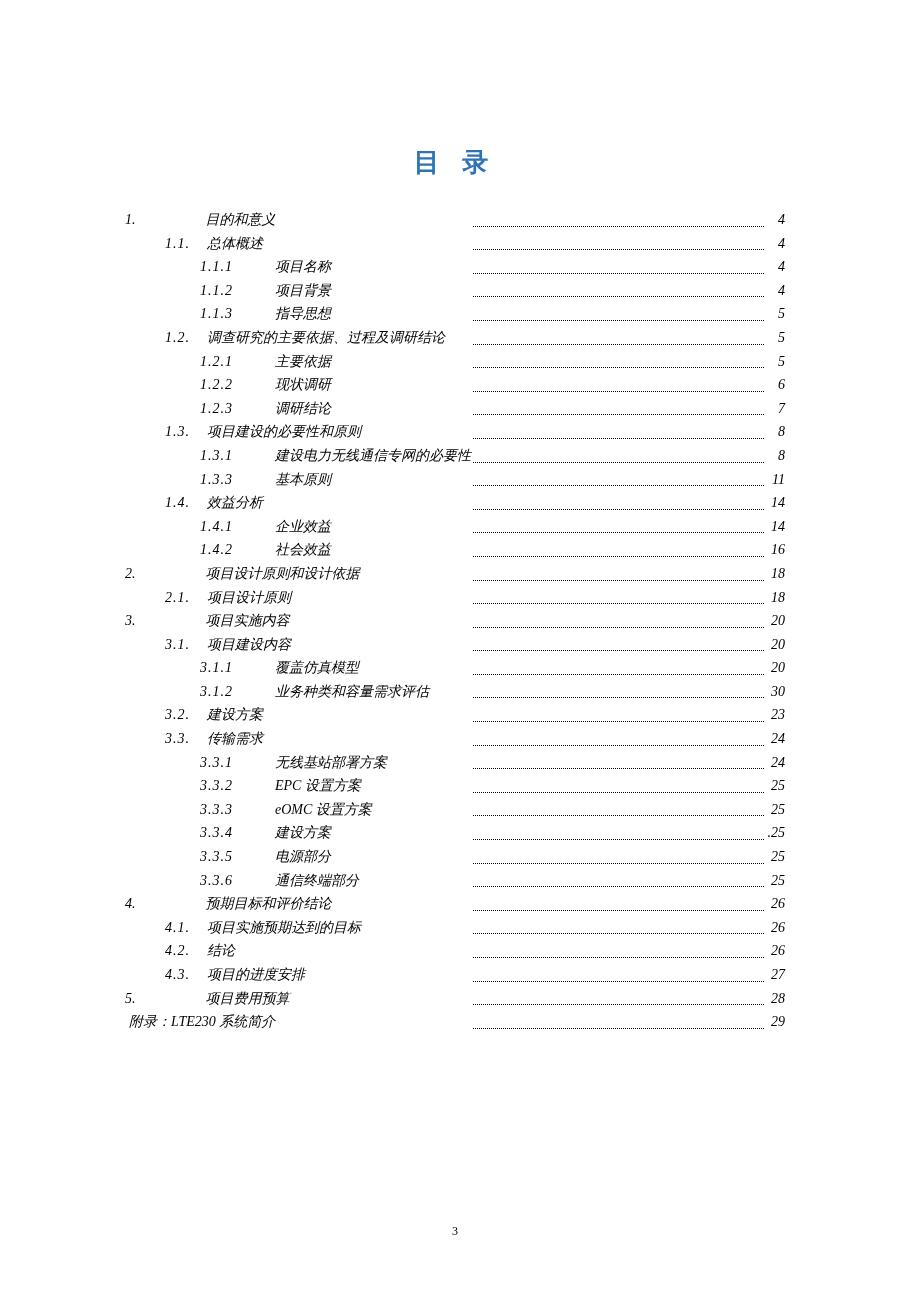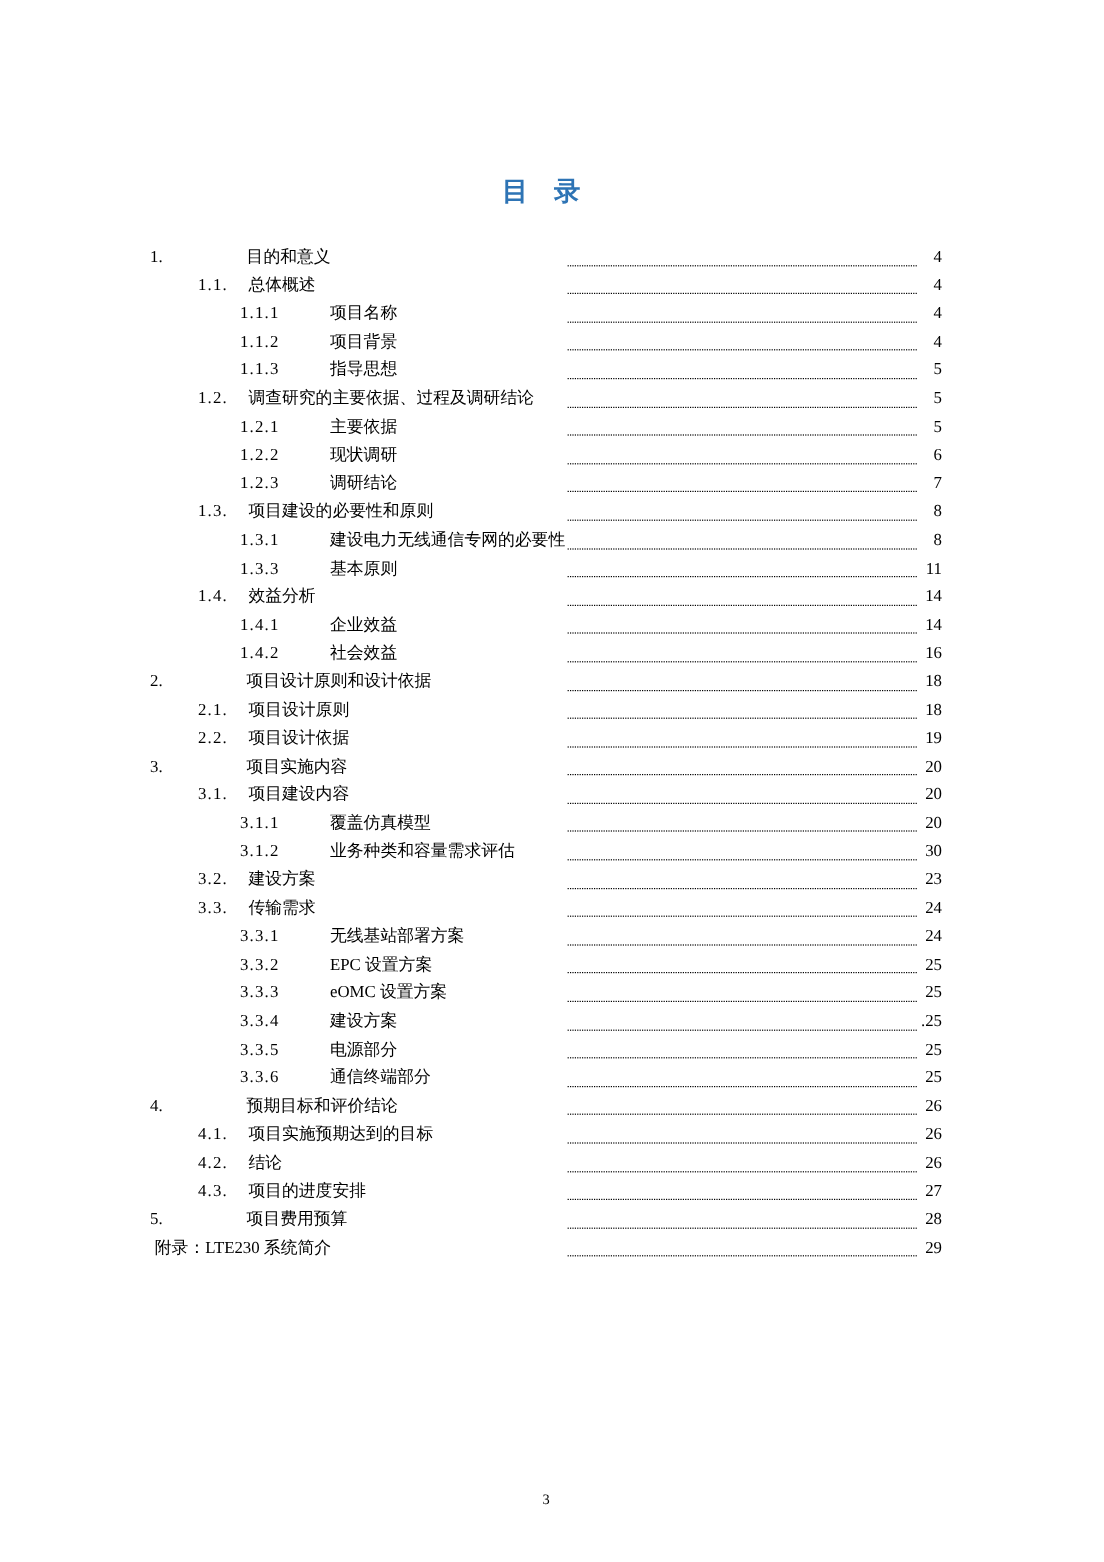--- a/index.html
+++ b/index.html
@@ -11,31 +11,32 @@
       background: #fff;
       width: 920px;
       min-height: 1302px;
       box-sizing: border-box;
     }
     .page {
       padding: 145px 135px 0 125px;
     }
     .title {
       text-align: center;
-      font-size: 22px;
+      font-size: 26px;
       font-weight: bold;
       color: #2e74b5;
       font-family: "SimSun", "宋体", serif;
       margin-bottom: 28px;
       letter-spacing: 8px;
     }
     .toc {
       display: table;
       width: 100%;
       border-collapse: collapse;
+      font-style: italic;
     }
     .entry {
       display: table-row;
       line-height: 23.6px;
     }
     .label-cell {
       display: table-cell;
       white-space: nowrap;
       vertical-align: bottom;
     }
@@ -158,25 +159,20 @@
       <div class="entry lvl1">
         <span class="label-cell"><span>2.</span><span class="num-pad"></span><span>项目设计原则和设计依据</span></span>
         <span class="leader-cell"></span>
         <span class="page-cell">18</span>
       </div>
       <div class="entry lvl2">
         <span class="label-cell"><span class="num">2.1.</span><span>项目设计原则</span></span>
         <span class="leader-cell"></span>
         <span class="page-cell">18</span>
       </div>
-      <div class="entry lvl2">
-        <span class="label-cell"><span class="num">2.2.</span><span>项目设计依据</span></span>
-        <span class="leader-cell"></span>
-        <span class="page-cell">19</span>
-      </div>
       <div class="entry lvl1">
         <span class="label-cell"><span>3.</span><span class="num-pad"></span><span>项目实施内容</span></span>
         <span class="leader-cell"></span>
         <span class="page-cell">20</span>
       </div>
       <div class="entry lvl2">
         <span class="label-cell"><span class="num">3.1.</span><span>项目建设内容</span></span>
         <span class="leader-cell"></span>
         <span class="page-cell">20</span>
       </div>

